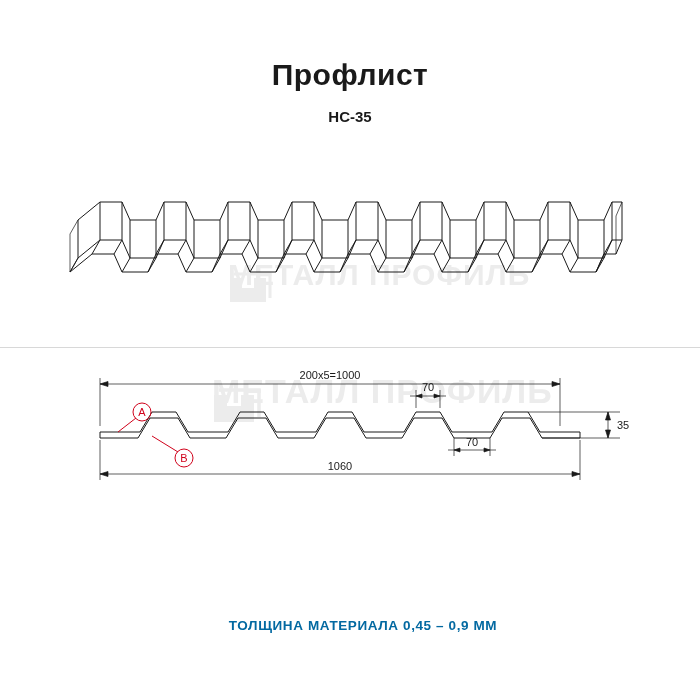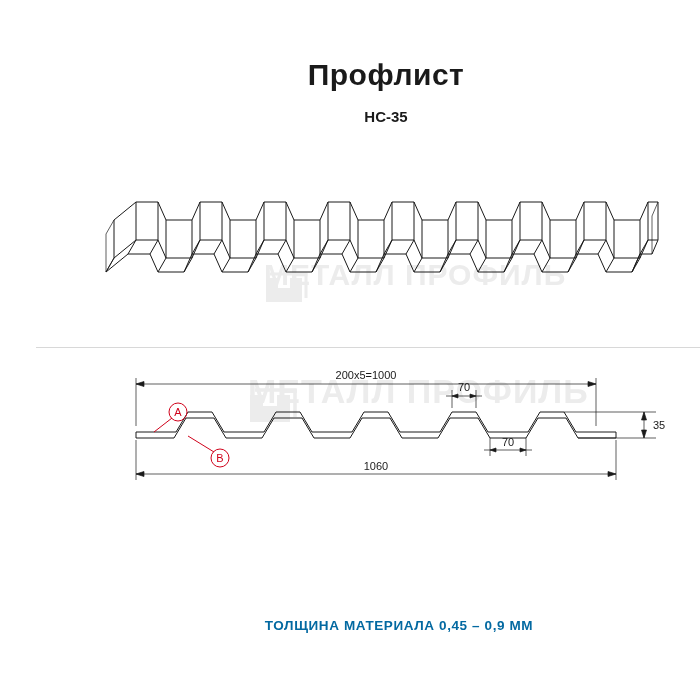--- a/index.html
+++ b/index.html
@@ -12,21 +12,20 @@
     height: 700px;
     font-family: "Liberation Sans", sans-serif;
     color: #1a1a1a;
     position: relative;
     overflow: hidden;
   }
   .page {
     position: relative;
     width: 641px;
     height: 700px;
-    margin-left: 36px;
   }
   .title {
     position: absolute;
     top: 58px;
     left: 0;
     width: 700px;
     text-align: center;
     font-size: 30px;
     font-weight: bold;
     letter-spacing: 0.5px;

